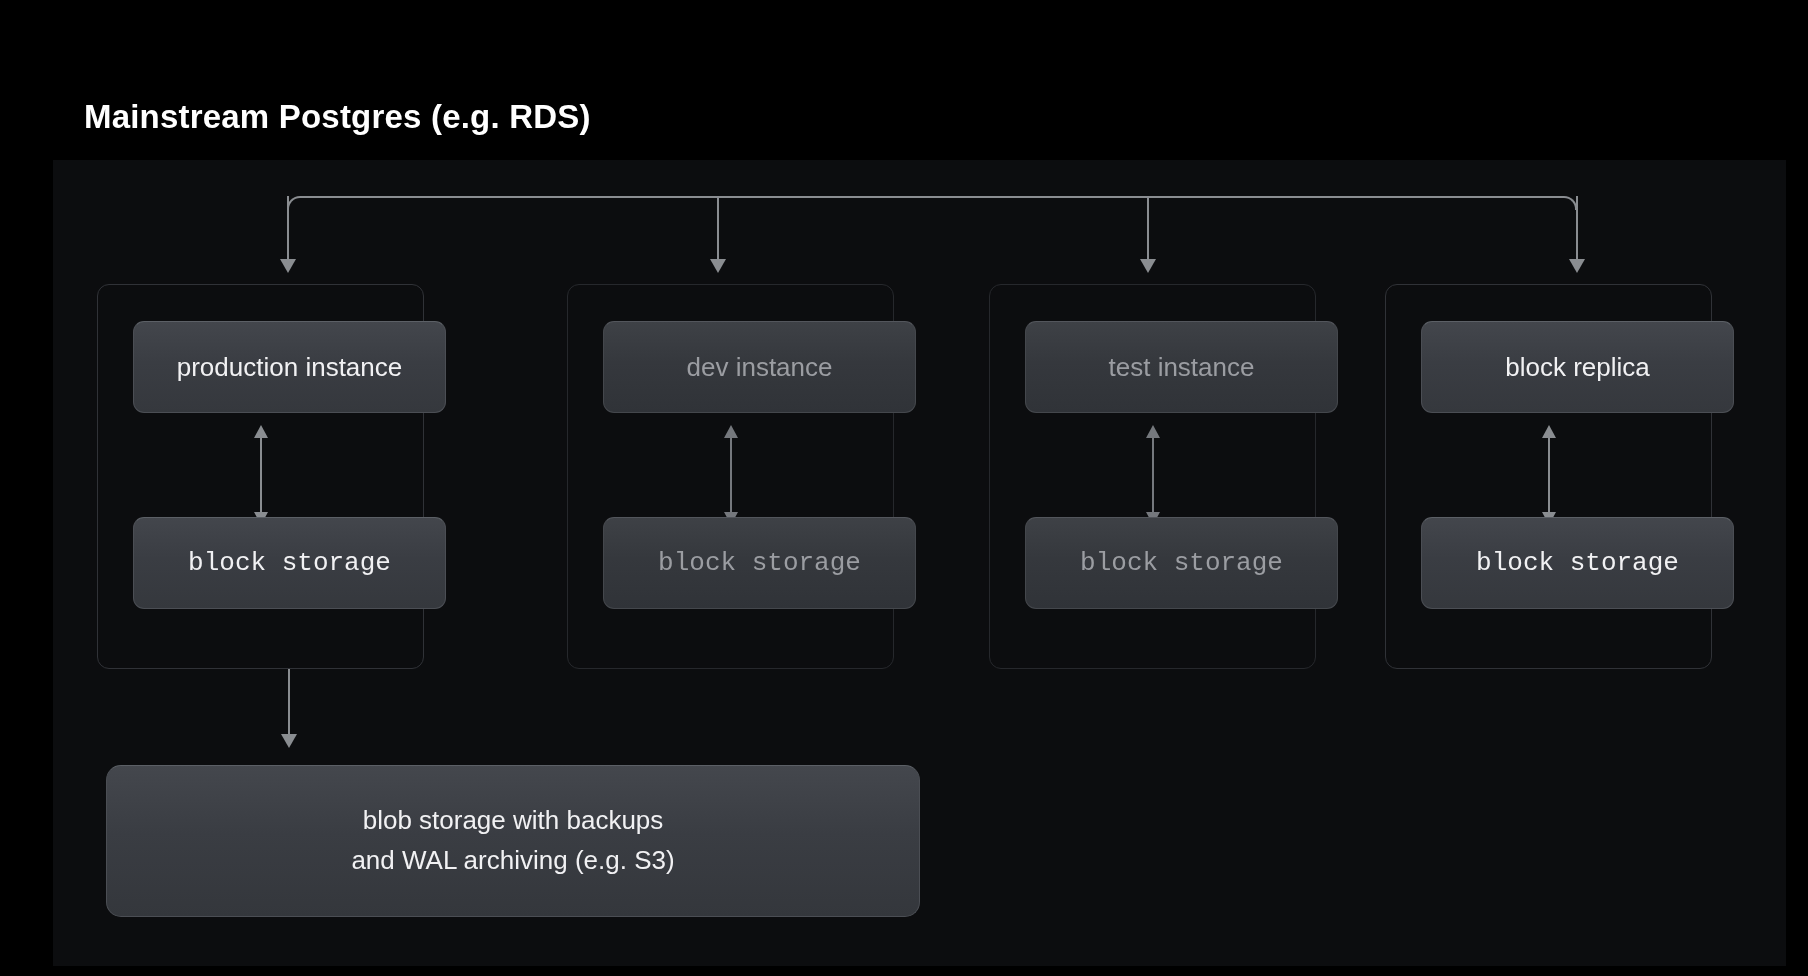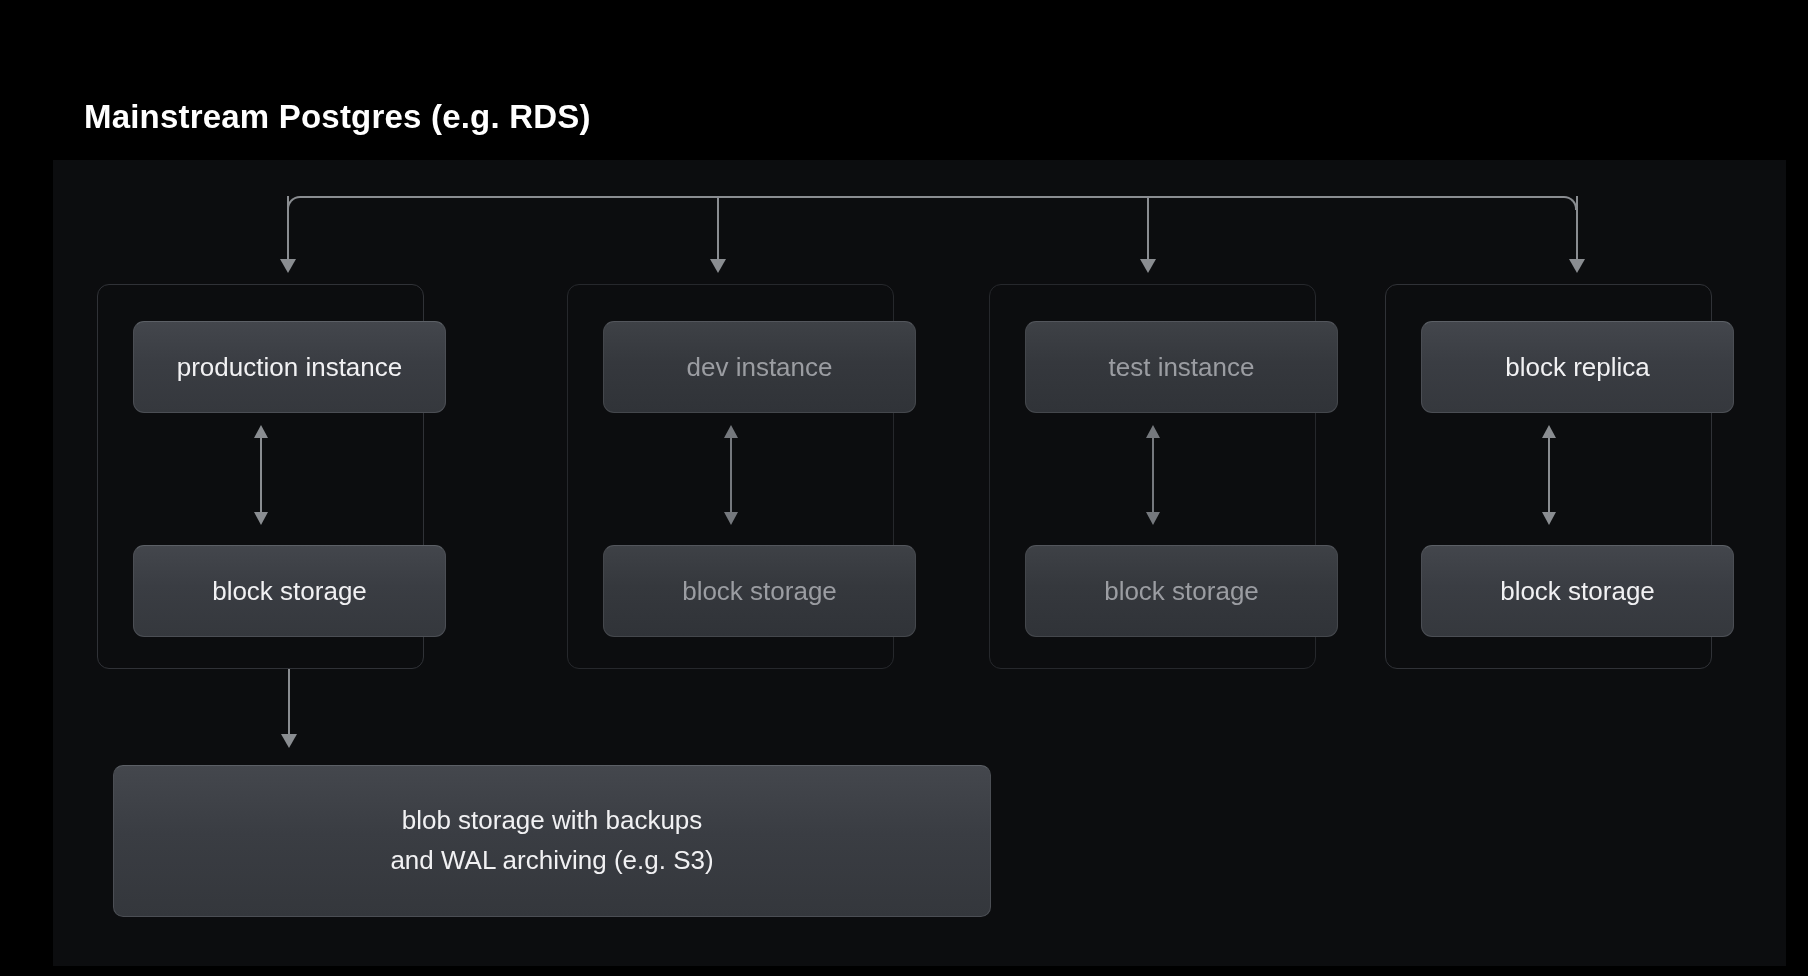--- a/index.html
+++ b/index.html
@@ -105,21 +105,21 @@
     border-top-color: #5c6066;
     background: linear-gradient(180deg, #43464c 0%, #3a3d43 45%, #35383d 100%);
     display: flex;
     align-items: center;
     justify-content: center;
     font-size: 26px;
     color: #f1f1f3;
     white-space: nowrap;
   }
   .node.top { top: 36px; }
-  .node.bottom { top: 260px; }
+  .node.bottom { top: 232px; font-family: Liberation Mono, monospace; }
 
   .node.dim {
     border-color: #44474c;
     border-top-color: #53565c;
     background: linear-gradient(180deg, #3e4146 0%, #35383d 45%, #303338 100%);
     color: #9b9da2;
   }
 
   
   .biarrow {
@@ -172,25 +172,25 @@
     width: 0;
     height: 0;
     border-left: 8px solid transparent;
     border-right: 8px solid transparent;
     border-top: 14px solid #8a8d91;
   }
 
   
   .blob-box {
     position: absolute;
-    left: 113px;
+    left: 106px;
     top: 765px;
-    width: 878px;
+    width: 814px;
     height: 152px;
-    border-radius: 10px;
+    border-radius: 15px;
     box-sizing: border-box;
     border: 1px solid #4b4e54;
     border-top-color: #5c6066;
     background: linear-gradient(180deg, #44474d 0%, #3a3d43 45%, #34373c 100%);
     display: flex;
     flex-direction: column;
     align-items: center;
     justify-content: center;
     font-size: 26px;
     color: #f1f1f3;

